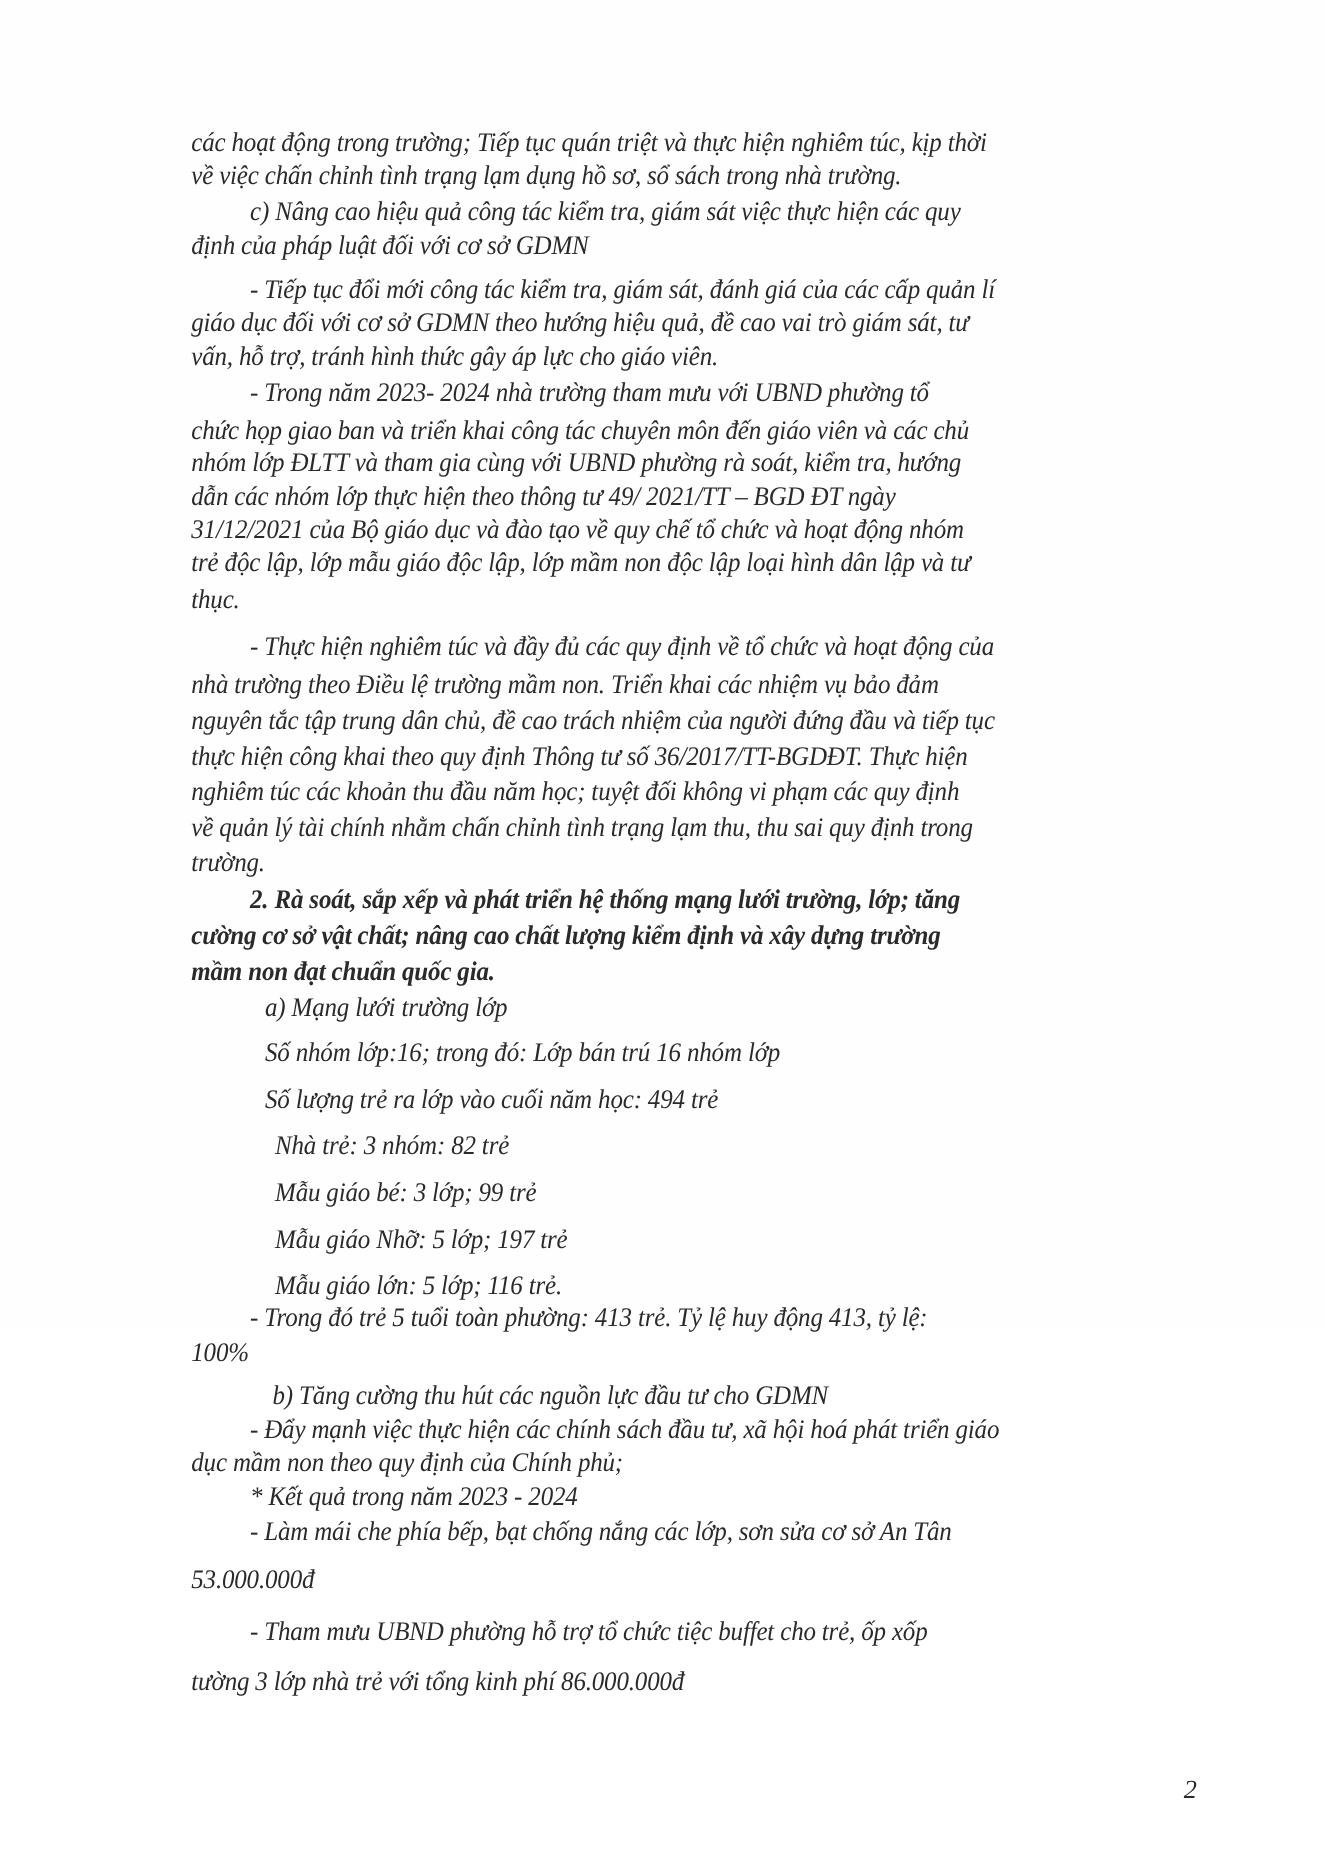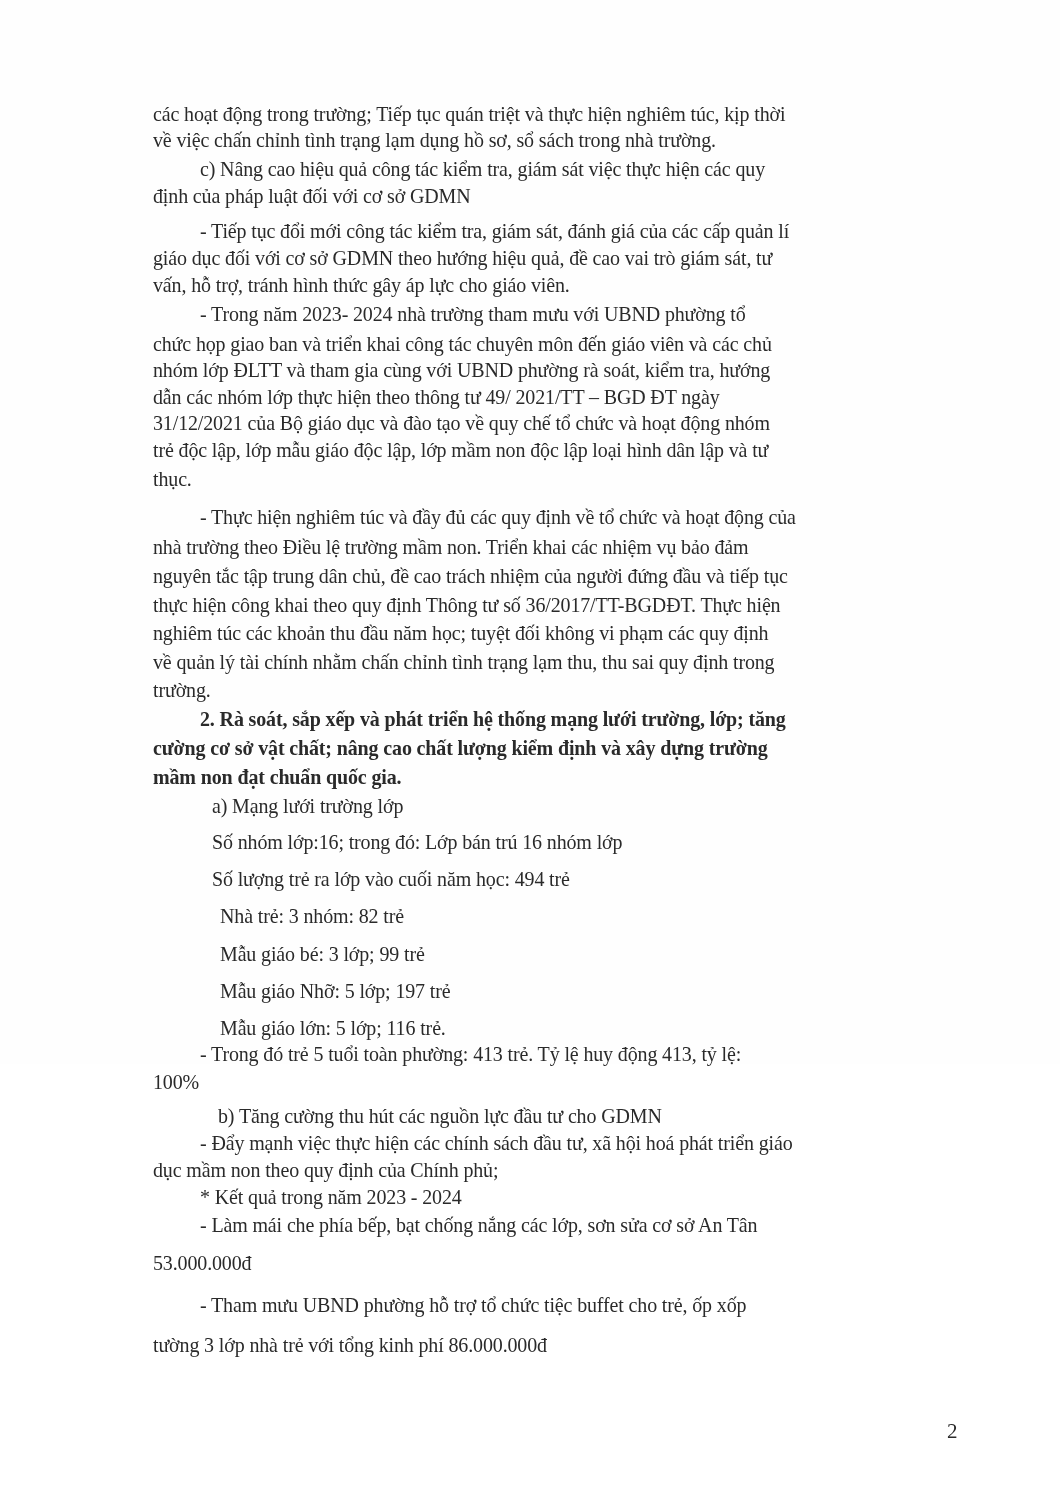--- a/index.html
+++ b/index.html
@@ -13,20 +13,21 @@
       position: relative;
       overflow: hidden;
       font-family: "Liberation Serif", "DejaVu Serif", serif;
       color: #2a2a2a;
     }
     .page {
       position: absolute;
       left: 0; top: 0;
       width: 1060px; height: 1064px;
       background: #fefefe;
+      font-style: italic;
     }
     .ln {
       position: absolute;
       left: 153px;
       width: 806px;
       font-size: 21.5px;
       line-height: 26px;
       white-space: nowrap;
       letter-spacing: -0.15px;
       transform: scaleX(0.93);

